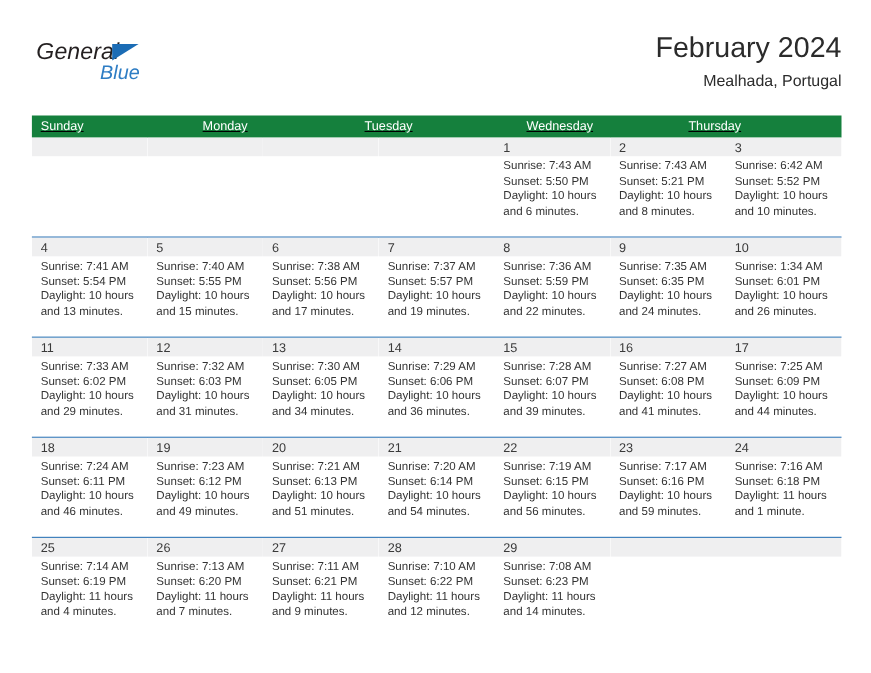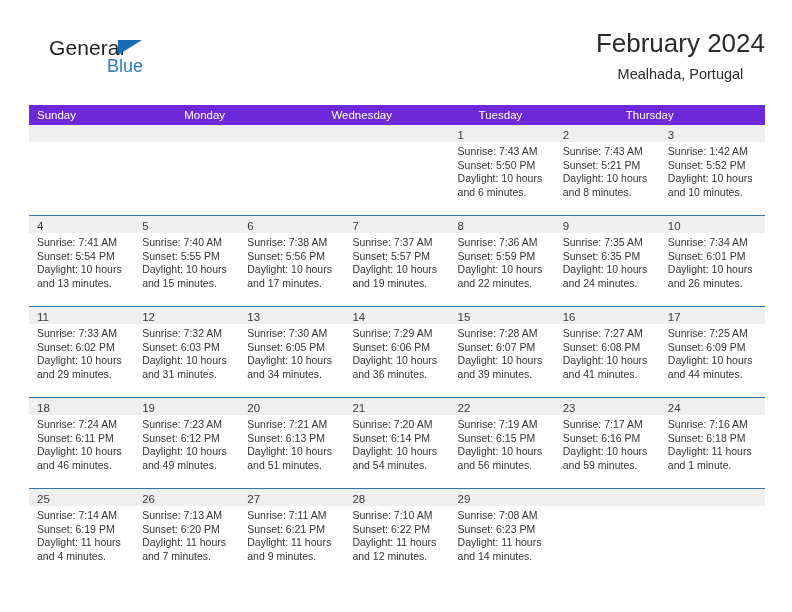--- a/index.html
+++ b/index.html
@@ -25,24 +25,25 @@
   .top-bar {
     position: absolute;
     left: 29px;
     top: 28px;
     width: 736px;
     height: 70px;
   }
 
   .logo {
     position: absolute;
-    left: 20px;
+    left: 4px;
     top: 8px;
     width: 180px;
     height: 56px;
+    font-style: italic;
   }
   .logo-general {
     position: absolute;
     left: 0;
     top: 0;
     font-size: 21px;
     color: #231f20;
     letter-spacing: 0.1px;
     font-family: "Liberation Sans", sans-serif;
   }
@@ -61,21 +62,21 @@
     top: 20px;
     font-size: 18px;
     color: #2e7dc4;
     font-family: "Liberation Sans", sans-serif;
   }
 
   .title-block {
     position: absolute;
     right: 0;
     top: 0;
-    text-align: center;
+    text-align: right;
   }
   .cal-title {
     font-size: 26px;
     color: #2b2b2b;
     line-height: 30px;
     white-space: nowrap;
   }
   .cal-subtitle {
     font-size: 14.5px;
     color: #2b2b2b;
@@ -87,22 +88,23 @@
   
   .calendar {
     position: absolute;
     left: 29px;
     top: 105px;
     width: 736px;
   }
 
   .dow-row {
     display: flex;
-    background: #6d28d9;
+    background: #15803d;
     height: 20px;
+    text-decoration: underline;
   }
   .dow {
     flex: 1 1 0;
     color: #ffffff;
     font-size: 11.5px;
     line-height: 20px;
     padding-left: 8px;
     box-sizing: border-box;
     white-space: nowrap;
     overflow: hidden;
@@ -166,22 +168,22 @@
       <div class="cal-title">February 2024</div>
       <div class="cal-subtitle">Mealhada, Portugal</div>
     </div>
 
   </div>
 
   <div class="calendar">
     <div class="dow-row" id="dow-row">
         <div class="dow">Sunday</div>
         <div class="dow">Monday</div>
+        <div class="dow">Tuesday</div>
         <div class="dow">Wednesday</div>
-        <div class="dow">Tuesday</div>
         <div class="dow">Thursday</div>
       </div>
     <div id="weeks-container">
         <div class="week first">
           <div class="cell empty">
             <div class="daynum-band"><span class="daynum"></span></div>
             <div class="cell-body"></div>
           </div>
           <div class="cell empty">
             <div class="daynum-band"><span class="daynum"></span></div>
@@ -209,21 +211,21 @@
             <div class="cell-body">
               <div>Sunrise: 7:43 AM</div>
               <div>Sunset: 5:21 PM</div>
               <div>Daylight: 10 hours</div>
               <div>and 8 minutes.</div>
             </div>
           </div>
           <div class="cell">
             <div class="daynum-band"><span class="daynum">3</span></div>
             <div class="cell-body">
-              <div>Sunrise: 1:42 AM</div>
+              <div>Sunrise: 6:42 AM</div>
               <div>Sunset: 5:52 PM</div>
               <div>Daylight: 10 hours</div>
               <div>and 10 minutes.</div>
             </div>
           </div>
         </div>
         <div class="week">
           <div class="cell">
             <div class="daynum-band"><span class="daynum">4</span></div>
             <div class="cell-body">
@@ -274,21 +276,21 @@
             <div class="cell-body">
               <div>Sunrise: 7:35 AM</div>
               <div>Sunset: 6:35 PM</div>
               <div>Daylight: 10 hours</div>
               <div>and 24 minutes.</div>
             </div>
           </div>
           <div class="cell">
             <div class="daynum-band"><span class="daynum">10</span></div>
             <div class="cell-body">
-              <div>Sunrise: 7:34 AM</div>
+              <div>Sunrise: 1:34 AM</div>
               <div>Sunset: 6:01 PM</div>
               <div>Daylight: 10 hours</div>
               <div>and 26 minutes.</div>
             </div>
           </div>
         </div>
         <div class="week">
           <div class="cell">
             <div class="daynum-band"><span class="daynum">11</span></div>
             <div class="cell-body">

